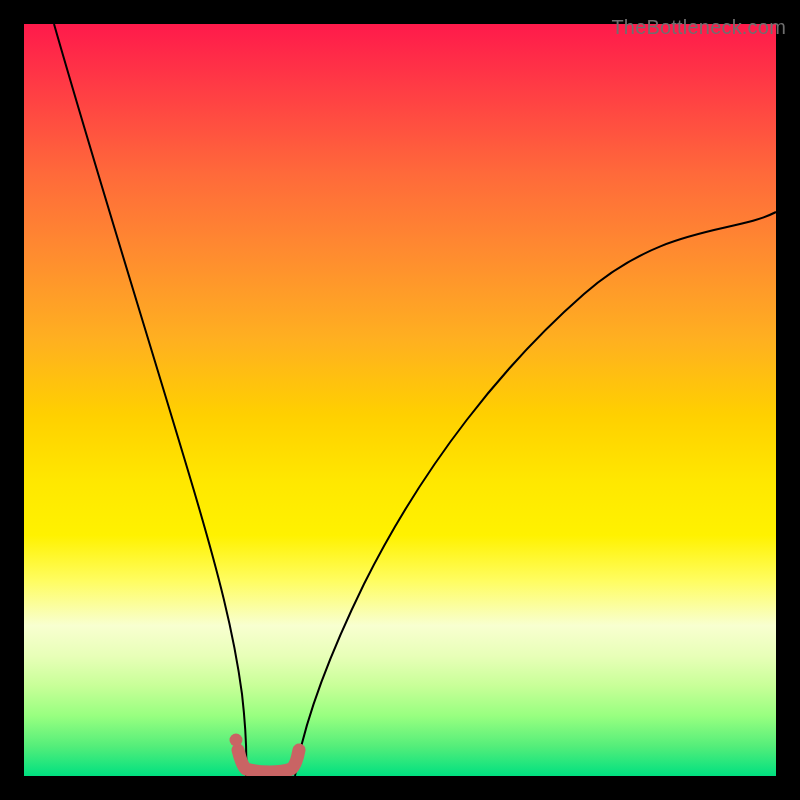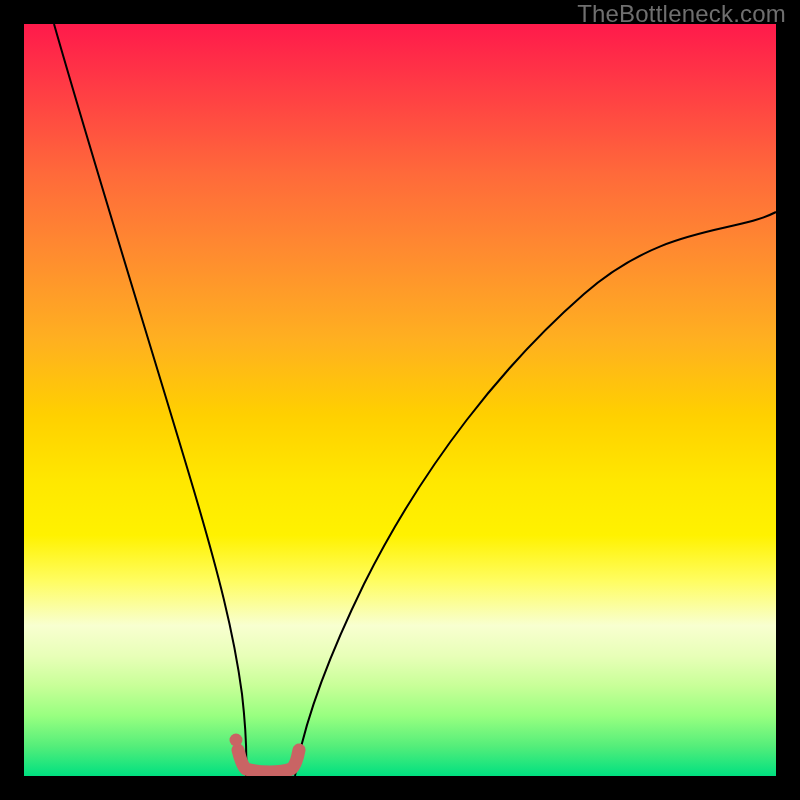--- a/index.html
+++ b/index.html
@@ -30,24 +30,24 @@
       #f8ffd0 80%,
       #e8ffb8 84%,
       #c8ff98 88%,
       #98ff80 92%,
       #55ee7a 96%,
       #00e080 100%
     );
   }
   .watermark {
     position: absolute;
-    top: 0;
+    top: 16px;
     right: 14px;
     color: #6f6f6f;
-    font-size: 24px;
+    font-size: 20px;
     font-weight: 500;
     letter-spacing: 0.2px;
     z-index: 5;
     user-select: none;
   }
   svg.curves {
     position: absolute;
     left: 0;
     top: 0;
     width: 752px;

